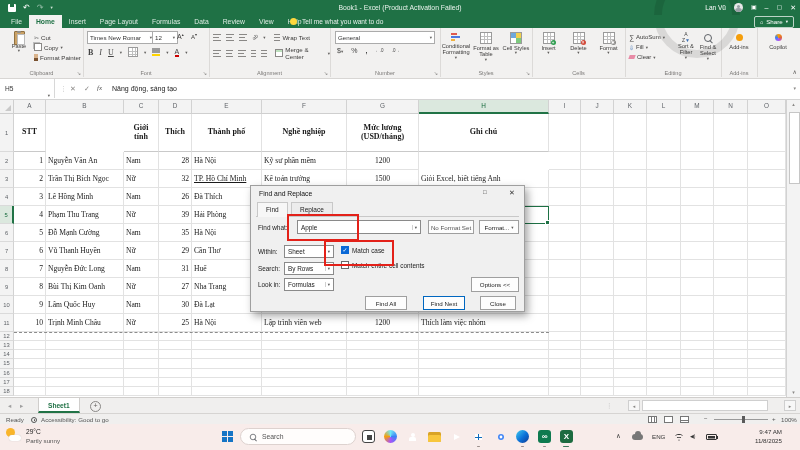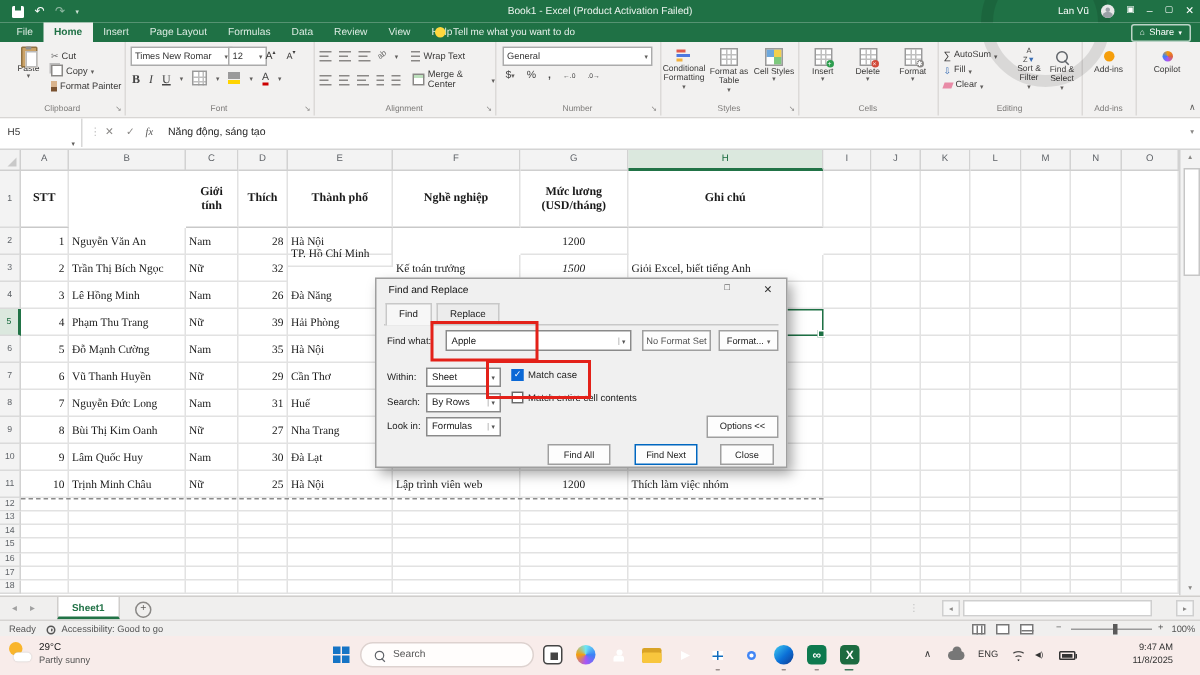--- a/index.html
+++ b/index.html
@@ -459,48 +459,49 @@
       <div class="cell" style="left: 614px; top: 15px; width: 33px; height: 38px;"></div>
       <div class="cell" style="left: 647px; top: 15px; width: 34px; height: 38px;"></div>
       <div class="cell" style="left: 681px; top: 15px; width: 33px; height: 38px;"></div>
       <div class="cell" style="left: 714px; top: 15px; width: 34px; height: 38px;"></div>
       <div class="cell" style="left: 748px; top: 15px; width: 38px; height: 38px;"></div>
       <div class="cell al-r" style="left: 14px; top: 53px; width: 32px; height: 18px;">1</div>
       <div class="cell al-l" style="left: 46px; top: 53px; width: 78px; height: 18px;">Nguyễn Văn An</div>
       <div class="cell al-l" style="left: 124px; top: 53px; width: 35px; height: 18px;">Nam</div>
       <div class="cell al-r" style="left: 159px; top: 53px; width: 33px; height: 18px;">28</div>
       <div class="cell al-l" style="left: 192px; top: 53px; width: 70px; height: 18px;">Hà Nội</div>
+      <div class="cell al-l" style="left: 262px; top: 53px; width: 85px; height: 18px;">Kỹ sư phần mềm</div>
       <div class="cell al-c" style="left: 347px; top: 53px; width: 72px; height: 18px;">1200</div>
       <div class="cell" style="left: 549px; top: 53px; width: 32px; height: 18px;"></div>
       <div class="cell" style="left: 581px; top: 53px; width: 33px; height: 18px;"></div>
       <div class="cell" style="left: 614px; top: 53px; width: 33px; height: 18px;"></div>
       <div class="cell" style="left: 647px; top: 53px; width: 34px; height: 18px;"></div>
       <div class="cell" style="left: 681px; top: 53px; width: 33px; height: 18px;"></div>
       <div class="cell" style="left: 714px; top: 53px; width: 34px; height: 18px;"></div>
       <div class="cell" style="left: 748px; top: 53px; width: 38px; height: 18px;"></div>
       <div class="cell al-r" style="left: 14px; top: 71px; width: 32px; height: 18px;">2</div>
       <div class="cell al-l" style="left: 46px; top: 71px; width: 78px; height: 18px;">Trần Thị Bích Ngọc</div>
       <div class="cell al-l" style="left: 124px; top: 71px; width: 35px; height: 18px;">Nữ</div>
       <div class="cell al-r" style="left: 159px; top: 71px; width: 33px; height: 18px;">32</div>
-      <div class="cell al-l" style="left: 192px; top: 61px; width: 70px; height: 18px;">TP. Hồ Chí Minh</div>
+      <div class="cell al-l" style="left: 192px; top: 71px; width: 70px; height: 18px; text-decoration: underline;">TP. Hồ Chí Minh</div>
       <div class="cell al-l" style="left: 262px; top: 71px; width: 85px; height: 18px;">Kế toán trưởng</div>
-      <div class="cell al-c" style="left: 347px; top: 71px; width: 72px; height: 18px; font-style: italic;">1500</div>
+      <div class="cell al-c" style="left: 347px; top: 71px; width: 72px; height: 18px;">1500</div>
       <div class="cell al-l" style="left: 419px; top: 71px; width: 130px; height: 18px;">Giỏi Excel, biết tiếng Anh</div>
       <div class="cell" style="left: 549px; top: 71px; width: 32px; height: 18px;"></div>
       <div class="cell" style="left: 581px; top: 71px; width: 33px; height: 18px;"></div>
       <div class="cell" style="left: 614px; top: 71px; width: 33px; height: 18px;"></div>
       <div class="cell" style="left: 647px; top: 71px; width: 34px; height: 18px;"></div>
       <div class="cell" style="left: 681px; top: 71px; width: 33px; height: 18px;"></div>
       <div class="cell" style="left: 714px; top: 71px; width: 34px; height: 18px;"></div>
       <div class="cell" style="left: 748px; top: 71px; width: 38px; height: 18px;"></div>
       <div class="cell al-r" style="left: 14px; top: 89px; width: 32px; height: 18px;">3</div>
       <div class="cell al-l" style="left: 46px; top: 89px; width: 78px; height: 18px;">Lê Hồng Minh</div>
       <div class="cell al-l" style="left: 124px; top: 89px; width: 35px; height: 18px;">Nam</div>
       <div class="cell al-r" style="left: 159px; top: 89px; width: 33px; height: 18px;">26</div>
-      <div class="cell al-l" style="left: 192px; top: 89px; width: 70px; height: 18px;">Đà Năng</div>
+      <div class="cell al-l" style="left: 192px; top: 89px; width: 70px; height: 18px;">Đà Thích</div>
       <div class="cell al-l" style="left: 262px; top: 89px; width: 85px; height: 18px;"></div>
       <div class="cell al-c" style="left: 347px; top: 89px; width: 72px; height: 18px;"></div>
       <div class="cell al-l" style="left: 419px; top: 89px; width: 130px; height: 18px;"></div>
       <div class="cell" style="left: 549px; top: 89px; width: 32px; height: 18px;"></div>
       <div class="cell" style="left: 581px; top: 89px; width: 33px; height: 18px;"></div>
       <div class="cell" style="left: 614px; top: 89px; width: 33px; height: 18px;"></div>
       <div class="cell" style="left: 647px; top: 89px; width: 34px; height: 18px;"></div>
       <div class="cell" style="left: 681px; top: 89px; width: 33px; height: 18px;"></div>
       <div class="cell" style="left: 714px; top: 89px; width: 34px; height: 18px;"></div>
       <div class="cell" style="left: 748px; top: 89px; width: 38px; height: 18px;"></div>

